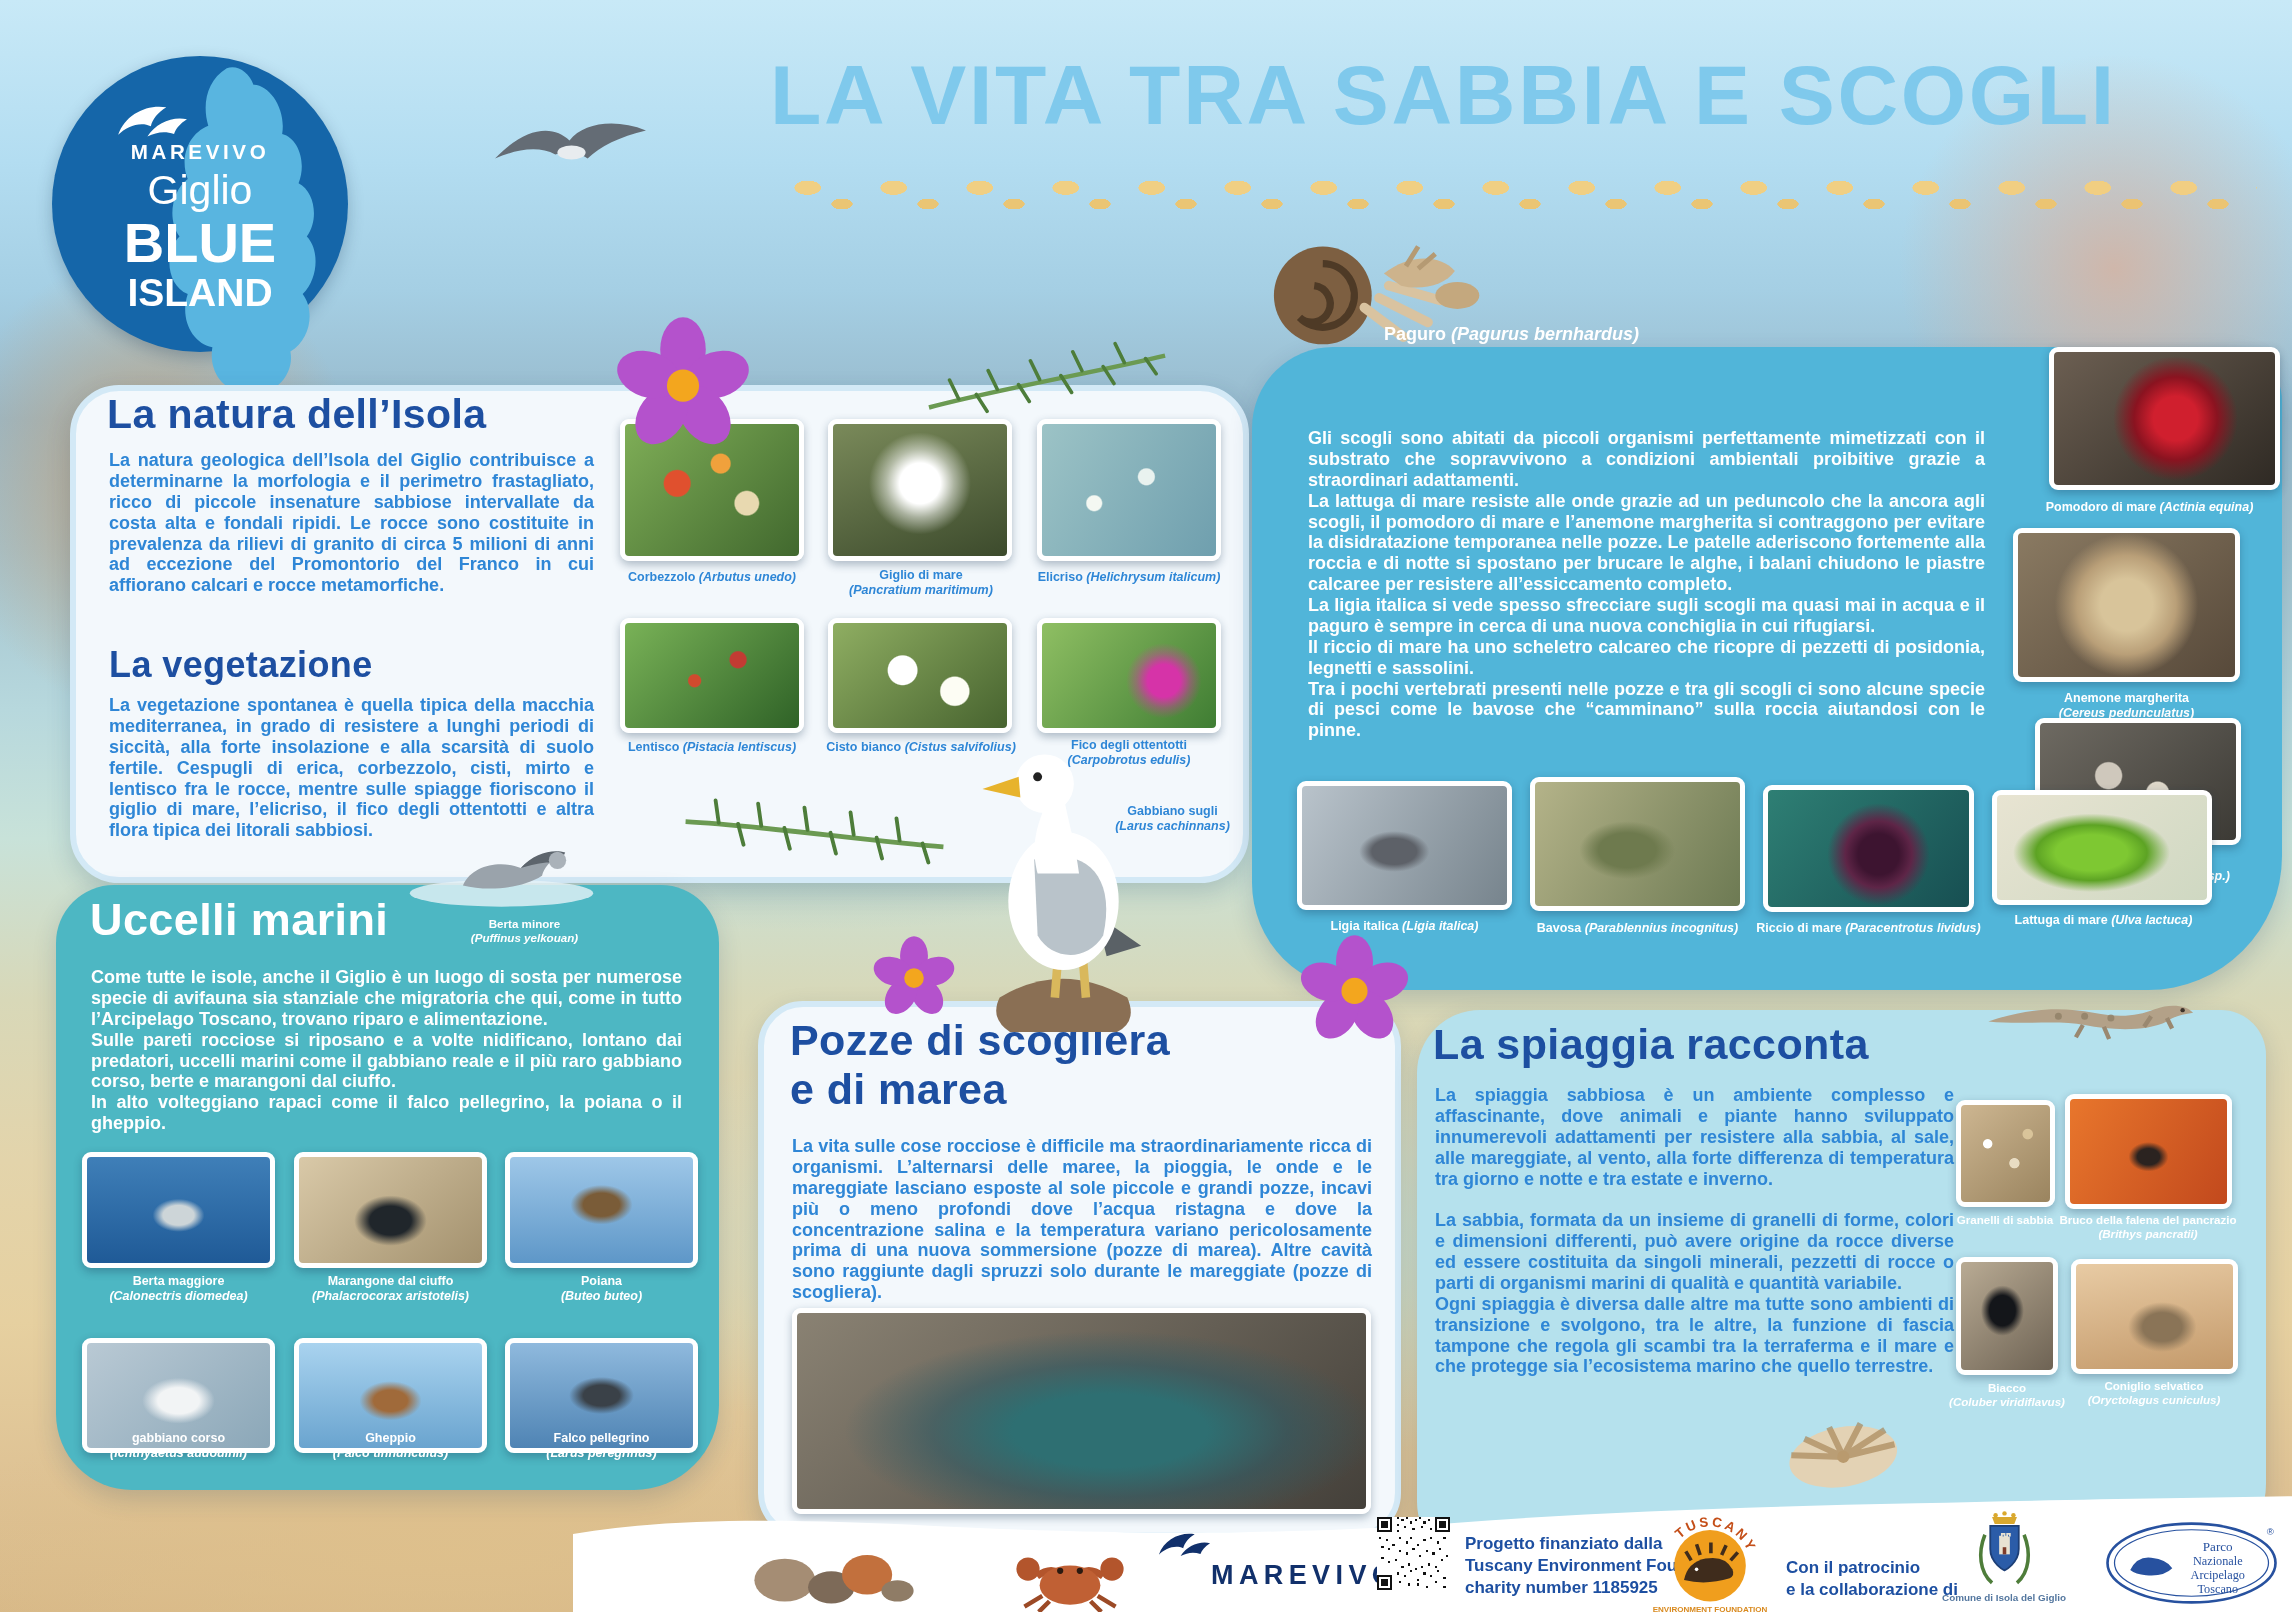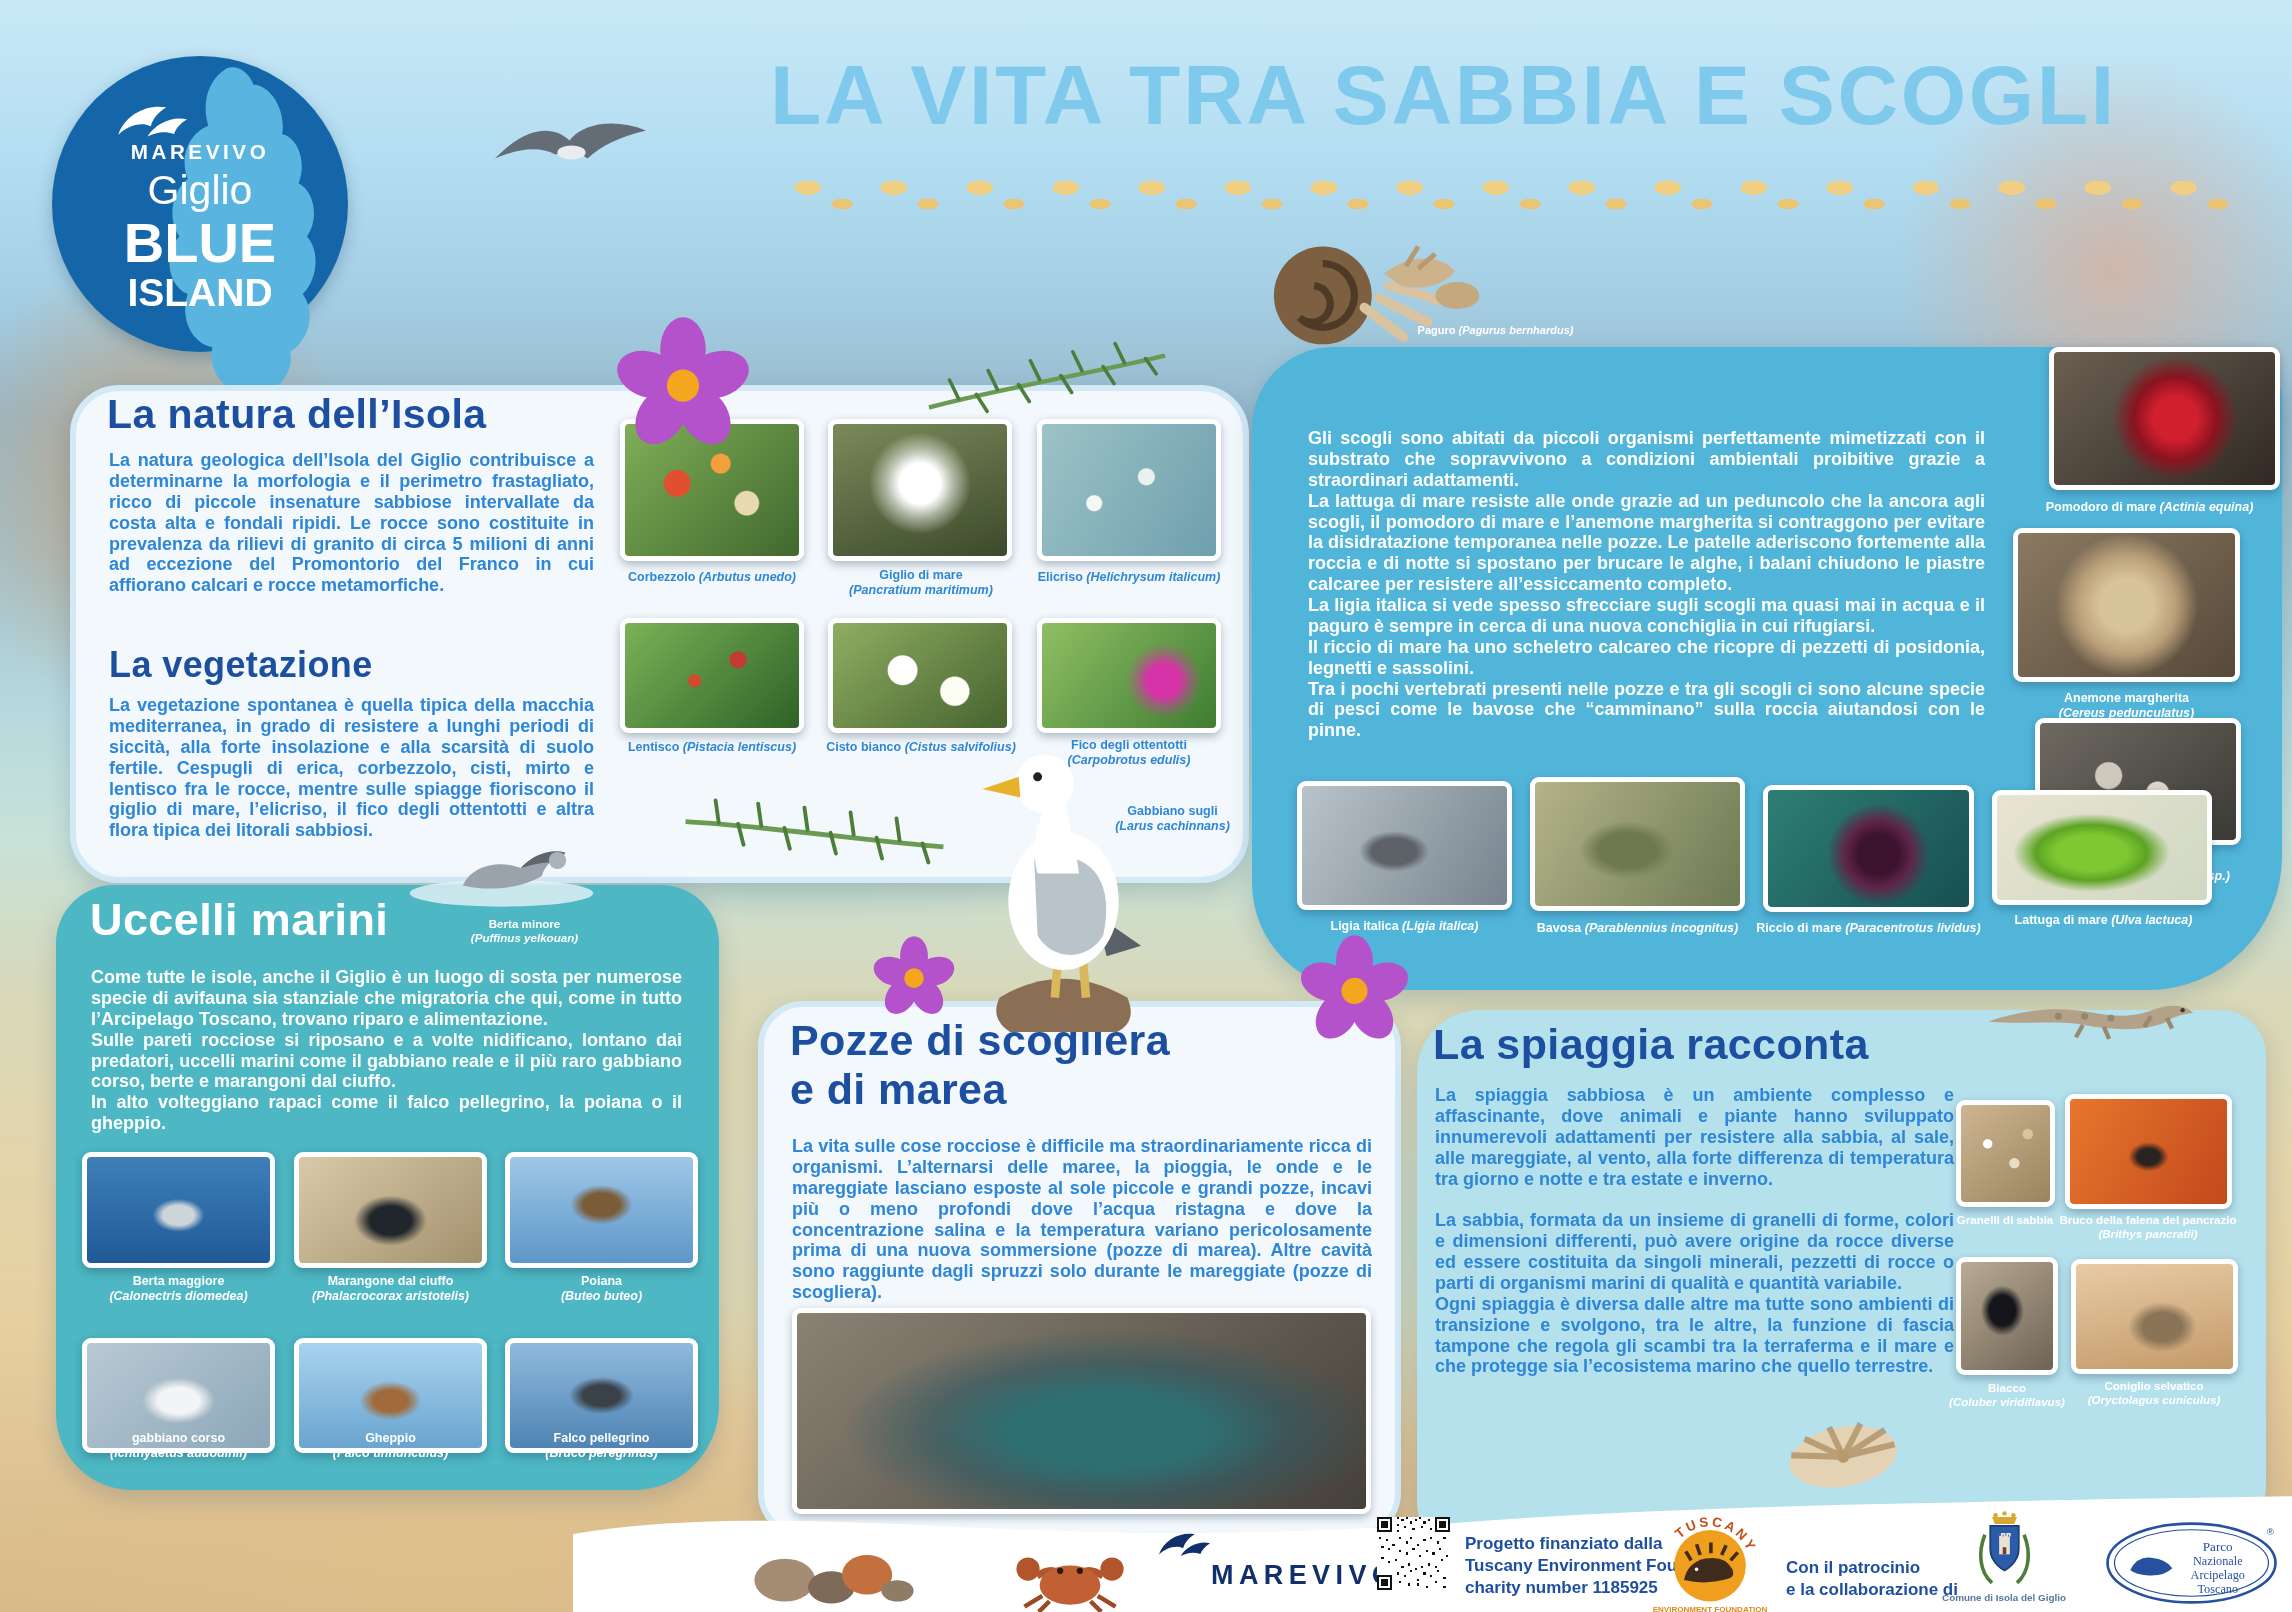--- a/index.html
+++ b/index.html
@@ -142,21 +142,21 @@
 
   <div class="panel" style="left:1252px;top:347px;width:1030px;height:643px;background:#51b5d9;border-radius:81px 54px 134px 107px;z-index:10;"></div>
   <svg class="abs" style="left:1247px;top:231px;width:269px;height:124px;z-index:11;" viewBox="0 0 220 100">
     <circle cx="62" cy="52" r="40" fill="#7d5f41"></circle>
     <path d="M62,52 m0,-26 a26,26 0 1 1 -19,44 a15,15 0 1 0 12,-26" fill="none" stroke="#4e3a26" stroke-width="6"></path>
     <path d="M96,62 L128,86 M108,54 L148,74 M116,44 L158,56" stroke="#d9c3a0" stroke-width="8" stroke-linecap="round"></path>
     <path d="M112,34 C132,18 158,18 170,32 C162,44 142,48 126,44Z" fill="#cdb38c"></path>
     <ellipse cx="172" cy="52" rx="18" ry="11" fill="#c4a87e"></ellipse>
     <path d="M130,28 l10,-16 M140,30 l14,-12" stroke="#b59a73" stroke-width="4"></path>
   </svg>
-  <div class="caption cap-white" style="left:1352px;top:324px;width:287px;font-size:11px;z-index:11;text-align:center;"><span class="name">Paguro</span> <span class="latin">(Pagurus bernhardus)</span></div>
+  <div class="caption cap-white" style="left:1352px;top:324px;width:287px;font-size:18px;z-index:11;text-align:right;"><span class="name">Paguro</span> <span class="latin">(Pagurus bernhardus)</span></div>
 
   <div class="pbody white" style="left:1308px;top:428px;width:677px;z-index:11;">Gli scogli sono abitati da piccoli organismi perfettamente mimetizzati con il substrato che sopravvivono a condizioni ambientali proibitive grazie a straordinari adattamenti.
 La lattuga di mare resiste alle onde grazie ad un peduncolo che la ancora agli scogli, il pomodoro di mare e l’anemone margherita si contraggono per evitare la disidratazione temporanea nelle pozze. Le patelle aderiscono fortemente alla roccia e di notte si spostano per brucare le alghe, i balani chiudono le piastre calcaree per resistere all’essiccamento completo.
 La ligia italica si vede spesso sfrecciare sugli scogli ma quasi mai in acqua e il paguro è sempre in cerca di una nuova conchiglia in cui rifugiarsi.
 Il riccio di mare ha uno scheletro calcareo che ricopre di pezzetti di posidonia, legnetti e sassolini.
 Tra i pochi vertebrati presenti nelle pozze e tra gli scogli ci sono alcune specie di pesci come le bavose che “camminano” sulla roccia aiutandosi con le pinne.</div>
 
   <div class="photo-card ph-pomodoro" style="left:2049px;top:347px;width:231px;height:143px;z-index:11;"></div>
   <div class="caption cap-white" style="left:2015px;top:500px;width:269px;z-index:11;"><span class="name">Pomodoro di mare</span> <span class="latin">(Actinia equina)</span></div>
   <div class="photo-card ph-anemone" style="left:2013px;top:528px;width:227px;height:154px;z-index:11;"></div>
@@ -190,21 +190,21 @@
   <div class="photo-card ph-marangone" style="left:294px;top:1152px;width:193px;height:116px;z-index:11;"></div>
   <div class="photo-card ph-poiana" style="left:505px;top:1152px;width:193px;height:116px;z-index:11;"></div>
   <div class="caption cap-white stacked" style="left:64px;top:1274px;width:229px;z-index:11;"><span class="name">Berta maggiore</span> <span class="latin">(Calonectris diomedea)</span></div>
   <div class="caption cap-white stacked" style="left:276px;top:1274px;width:229px;z-index:11;"><span class="name">Marangone dal ciuffo</span> <span class="latin">(Phalacrocorax aristotelis)</span></div>
   <div class="caption cap-white stacked" style="left:487px;top:1274px;width:229px;z-index:11;"><span class="name">Poiana</span> <span class="latin">(Buteo buteo)</span></div>
   <div class="photo-card ph-gabbianocorso" style="left:82px;top:1338px;width:193px;height:115px;z-index:11;"></div>
   <div class="photo-card ph-gheppio" style="left:294px;top:1338px;width:193px;height:115px;z-index:11;"></div>
   <div class="photo-card ph-falco" style="left:505px;top:1338px;width:193px;height:115px;z-index:11;"></div>
   <div class="caption cap-white stacked" style="left:64px;top:1431px;width:229px;z-index:11;"><span class="name">gabbiano corso</span> <span class="latin">(Ichthyaetus audouinii)</span></div>
   <div class="caption cap-white stacked" style="left:276px;top:1431px;width:229px;z-index:11;"><span class="name">Gheppio</span> <span class="latin">(Falco tinnunculus)</span></div>
-  <div class="caption cap-white stacked" style="left:487px;top:1431px;width:229px;z-index:11;"><span class="name">Falco pellegrino</span> <span class="latin">(Bruco peregrinus)</span></div>
+  <div class="caption cap-white stacked" style="left:487px;top:1431px;width:229px;z-index:11;"><span class="name">Falco pellegrino</span> <span class="latin">(Larus peregrinus)</span></div>
 
   <svg class="abs" style="left:873px;top:933px;width:82px;height:82px;z-index:11;" viewBox="0 0 100 100">
     <g fill="#b452cc">
         <ellipse cx="50" cy="28" rx="17" ry="24"></ellipse>
         <ellipse cx="50" cy="28" rx="17" ry="24" transform="rotate(72,50,55)"></ellipse>
         <ellipse cx="50" cy="28" rx="17" ry="24" transform="rotate(144,50,55)"></ellipse>
         <ellipse cx="50" cy="28" rx="17" ry="24" transform="rotate(216,50,55)"></ellipse>
         <ellipse cx="50" cy="28" rx="17" ry="24" transform="rotate(288,50,55)"></ellipse>
       </g>
     <circle cx="50" cy="55" r="12" fill="#f3a61e"></circle>

